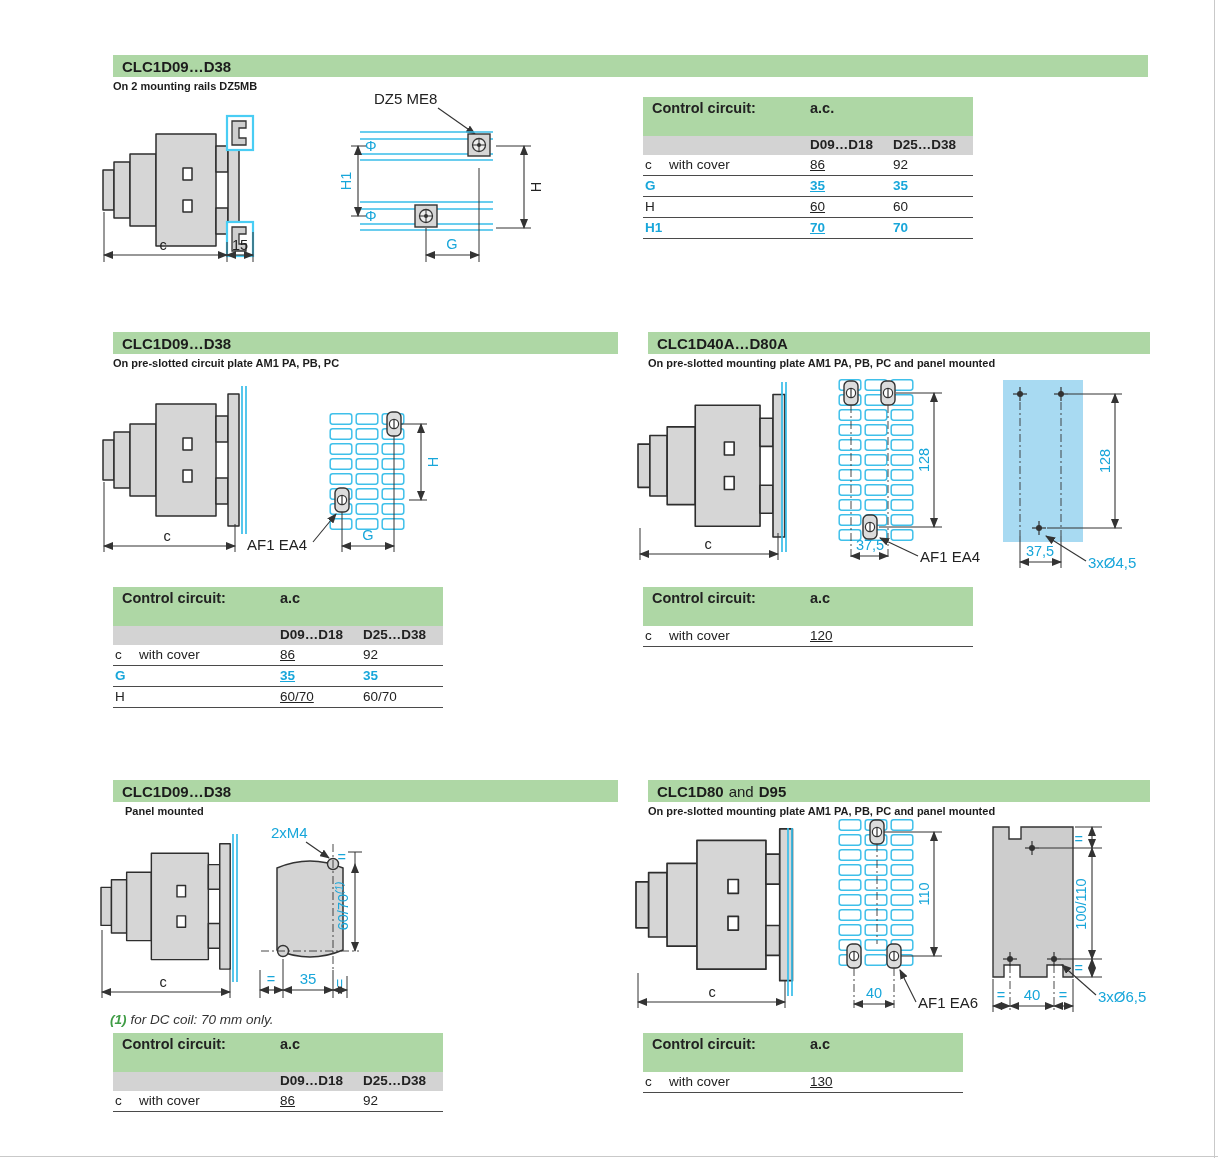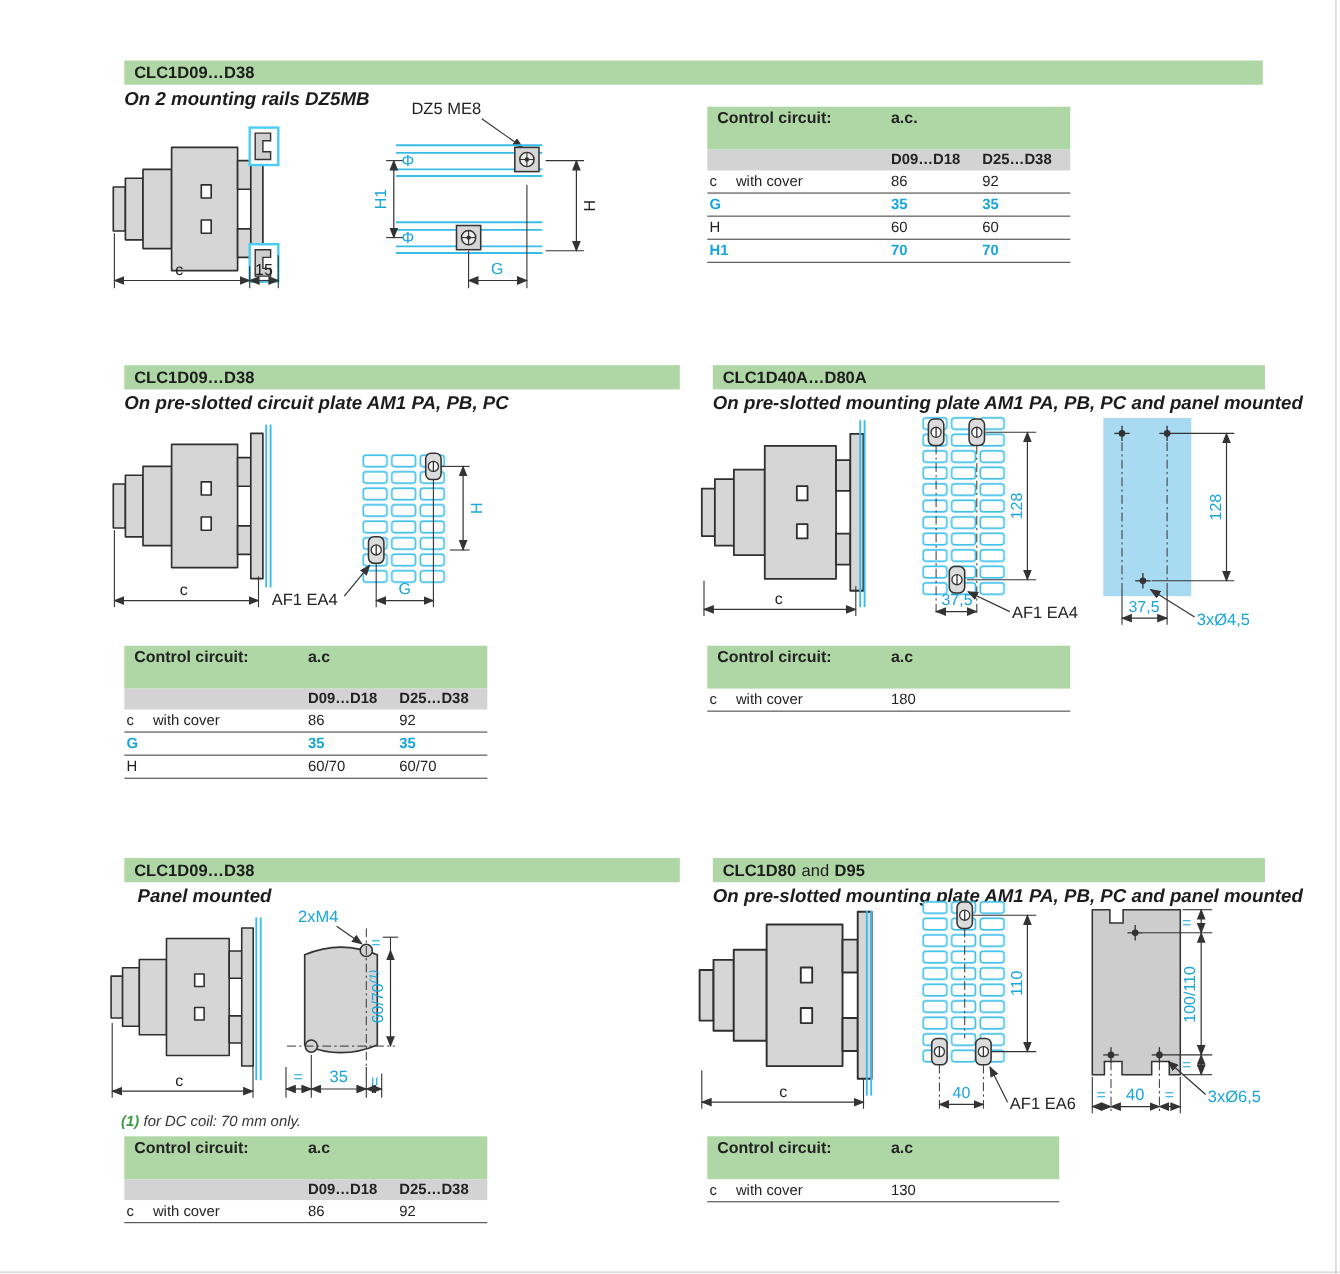--- a/index.html
+++ b/index.html
@@ -8,34 +8,34 @@
   }
   html,body{margin:0;padding:0;background:#fff;}
   body{width:1218px;height:1158px;position:relative;overflow:hidden;
        font-family:"Liberation Sans",sans-serif;color:var(--ink);}
   .edge-r{position:absolute;top:0;right:3px;width:1px;height:100%;background:#c9c9c9;}
   .edge-b{position:absolute;left:0;bottom:1px;width:100%;height:1px;background:#c9c9c9;}
 
   .bar{position:absolute;height:22px;background:var(--green);display:flex;align-items:center;
        padding-left:9px;box-sizing:border-box;font-weight:bold;font-size:15px;white-space:nowrap;}
   .bar .mid{font-weight:normal;margin:0 5px;}
-  .sub{position:absolute;font-weight:bold;font-size:17px;white-space:nowrap;font-style:italic;}
+  .sub{position:absolute;font-weight:bold;font-size:11px;white-space:nowrap;}
 
   .ctable{position:absolute;font-size:13.5px;color:#222;}
   .t-head{height:39px;background:var(--green);position:relative;font-weight:bold;font-size:14.5px;}
   .t-head .tt{position:absolute;left:9px;top:3px;}
   .t-head .ac{position:absolute;left:167px;top:3px;text-align:right;}
   .t-sub{height:19px;background:var(--gray);position:relative;font-weight:bold;}
   .t-sub .v1{position:absolute;left:167px;top:1px;}
   .t-sub .v2{position:absolute;left:250px;top:1px;}
   .t-sub .mid2{font-weight:normal;}
   .t-row{height:20px;border-bottom:1px solid var(--line);position:relative;}
   .t-row span{position:absolute;top:2px;}
   .t-row .lb{left:2px;} .t-row .sb{left:26px;text-align:center;}
-  .t-row .v1{left:167px;} .t-row .v2{left:250px;}
+  .t-row .v1{left:167px;text-decoration:underline;} .t-row .v2{left:250px;}
   .t-row.accent{color:var(--cyan);font-weight:bold;}
 
   .fnote{position:absolute;font-style:italic;font-size:13.5px;color:#333;white-space:nowrap;text-align:center;}
   .fn-sup{color:#3f9c45;font-weight:bold;margin-right:4px;font-style:italic;}
 
   svg.dwg{position:absolute;overflow:visible;}
   svg.dwg text{font-family:"Liberation Sans",sans-serif;}
   .cyl{stroke:var(--dwgcyan);stroke-width:1.7;fill:none;}
   .dim{stroke:#333;stroke-width:1.1;fill:none;marker-start:url(#arr);marker-end:url(#arr);}
   .lead{stroke:#333;stroke-width:1.1;fill:none;marker-end:url(#arr);}
@@ -290,21 +290,21 @@
 </svg>
 
 <div class="ctable" style="left:643px;top:587px;width:330px">
   <div class="t-head">
     <span class="tt">Control circuit:</span>
     <span class="ac">a.c</span>
   </div>
   <div class="t-row">
     <span class="lb">c</span>
     <span class="sb">with cover</span>
-    <span class="v1">180</span>
+    <span class="v1">120</span>
   </div>
 </div>
 
 <div class="bar" style="left:113px;top:780px;width:505px">
   <span>CLC1D09…D38</span>
 </div>
 <div class="sub" style="left:125px;top:805px">Panel mounted</div>
 
 <svg class="dwg" style="left:95px;top:818px" width="280" height="192">
   <g>

